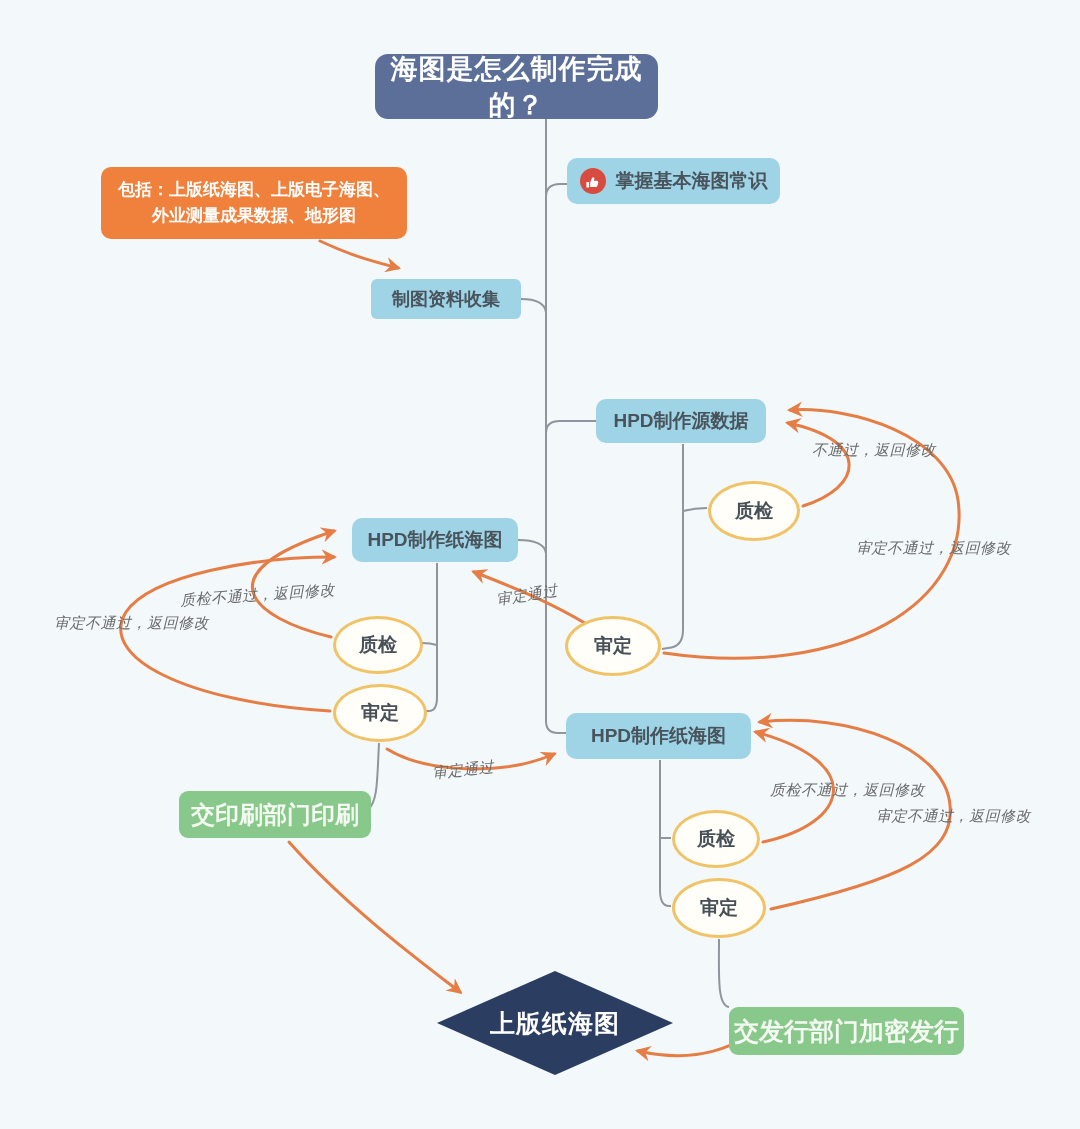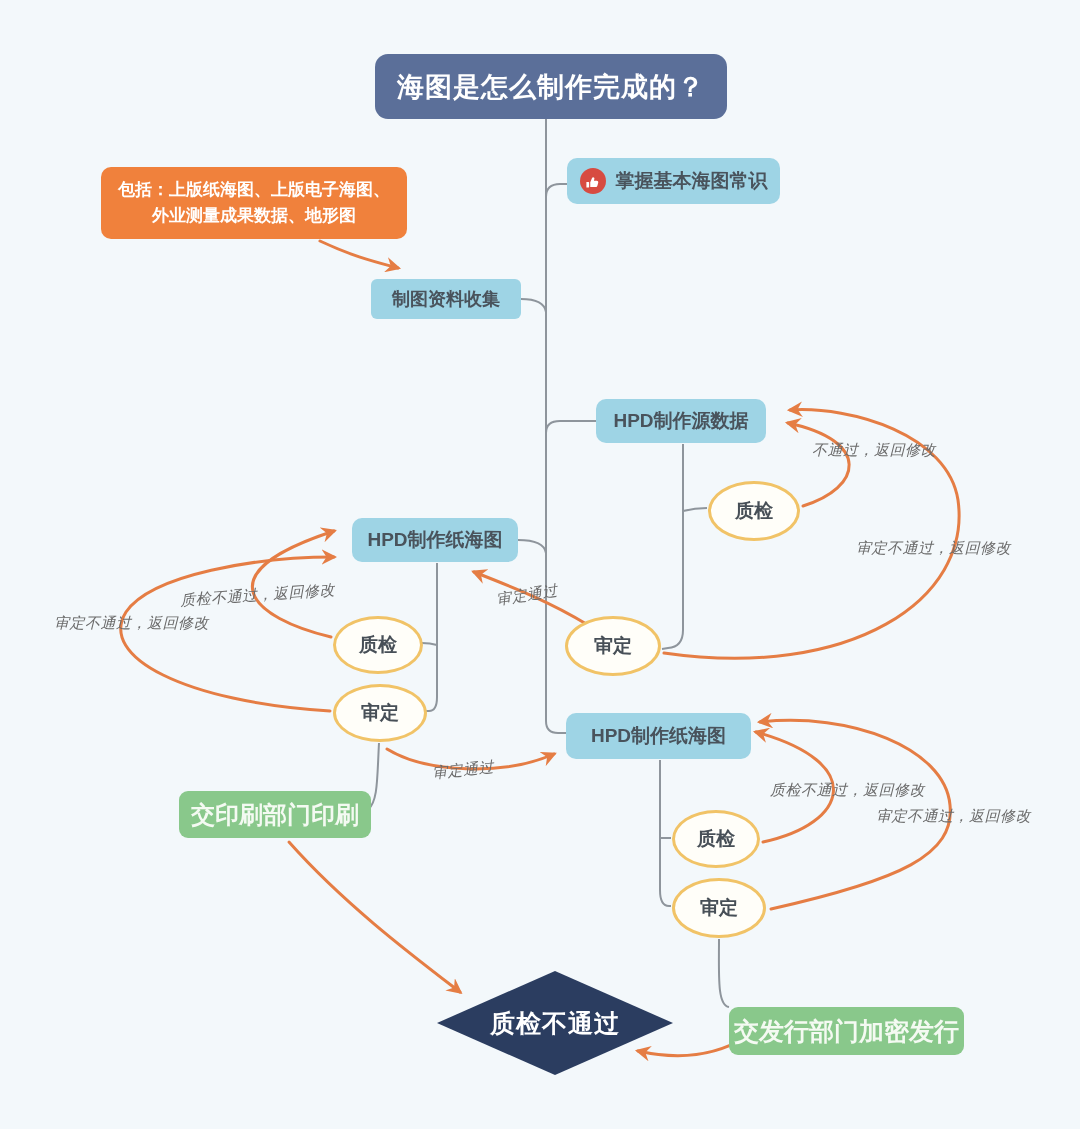--- a/index.html
+++ b/index.html
@@ -64,21 +64,21 @@
     <path class="arrow" marker-end="url(#ah)" d="M330,711 C185,702 98,657 126,612 C152,574 258,557 334,557"></path>
     <path class="arrow" marker-end="url(#ah)" d="M387,749 C426,773 504,776 554,754"></path>
     <path class="arrow" marker-end="url(#ah)" d="M763,842 C848,824 868,763 756,732"></path>
     <path class="arrow" marker-end="url(#ah)" d="M771,909 C900,880 955,855 950,805 C945,748 850,712 760,722"></path>
     <path class="arrow" marker-end="url(#ah)" d="M289,842 C344,904 413,956 460,992"></path>
     <path class="arrow" marker-end="url(#ah)" d="M746,1037 C712,1058 674,1059 638,1051"></path>
 
     <polygon class="dshape" points="555,971 673,1023 555,1075 437,1023"></polygon>
   </svg>
 
-  <div class="node rootbox" style="left:375px;top:54px;width:352px;height:65px;">
+  <div class="node rootbox" style="left:375px;top:54px;width:283px;height:65px;">
     <span>海图是怎么制作完成的？</span>
   </div>
 
   <div class="node tealbox" style="left:567px;top:158px;width:213px;height:46px;">
     <span class="badge">
       <svg width="15" height="15" viewBox="0 0 16 16">
         <path fill="#fff" d="M1.5,8.5 h2.4 a0.5,0.5 0 0 1 0.5,0.5 v4.8 a0.5,0.5 0 0 1 -0.5,0.5 H1.5 z
           M5.6,13.9 V8.8 l1.9,-4.6 c0.2,-0.5 0.7,-0.8 1.2,-0.8 c0.9,0 1.5,0.8 1.3,1.7 l-0.5,2.2 h3.1
           c1,0 1.8,1 1.5,2 l-0.9,3.3 c-0.2,0.8 -0.9,1.3 -1.7,1.3 z"></path>
       </svg>
@@ -109,21 +109,21 @@
 
   <div class="node greenbox" style="left:179px;top:791px;width:192px;height:47px;font-size:24px;">
     <span>交印刷部门印刷</span>
   </div>
 
   <div class="node greenbox" style="left:729px;top:987px;width:235px;height:48px;font-size:25px;margin-top:20px;">
     <span>交发行部门加密发行</span>
   </div>
 
   <div class="node diamond-label" style="left:437px;top:997px;width:236px;height:52px;">
-    <span>质检不通过</span>
+    <span>上版纸海图</span>
   </div>
 
   <div class="node ellipse" style="left:708px;top:481px;width:92px;height:60px;">
     <span>质检</span>
   </div>
   <div class="node ellipse" style="left:565px;top:616px;width:96px;height:60px;">
     <span>审定</span>
   </div>
   <div class="node ellipse" style="left:333px;top:616px;width:90px;height:58px;">
     <span>质检</span>

